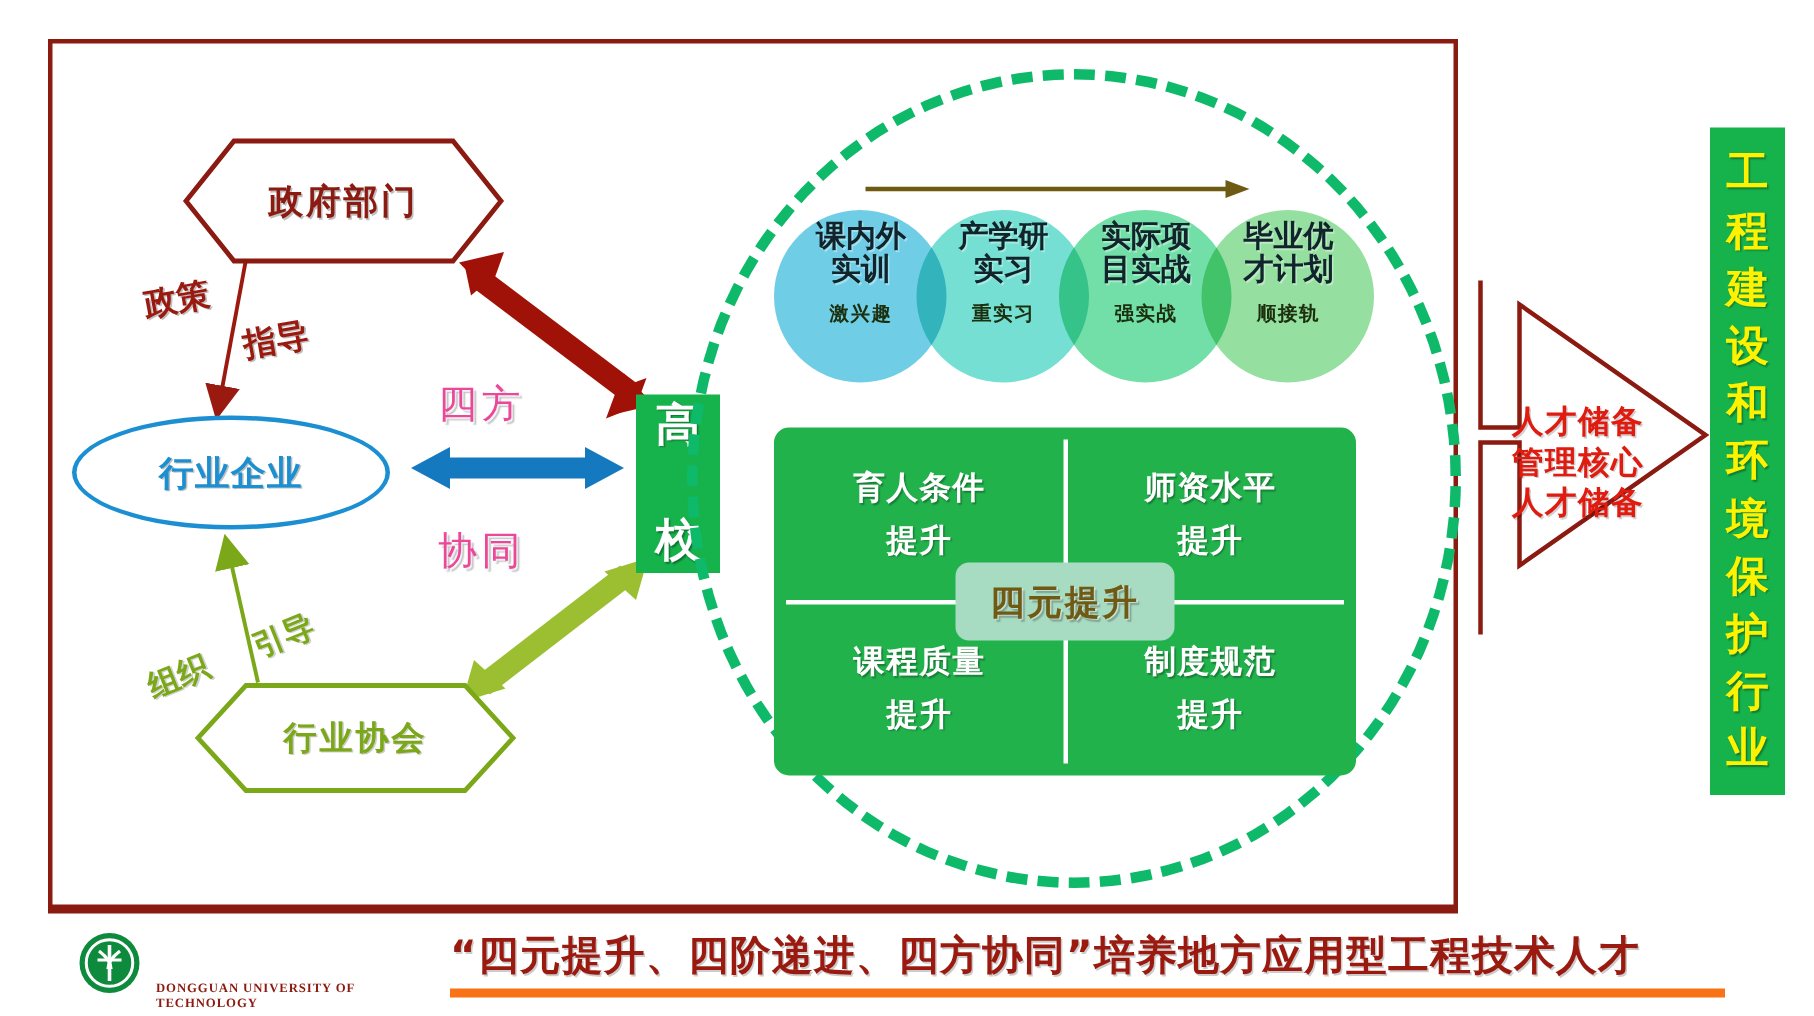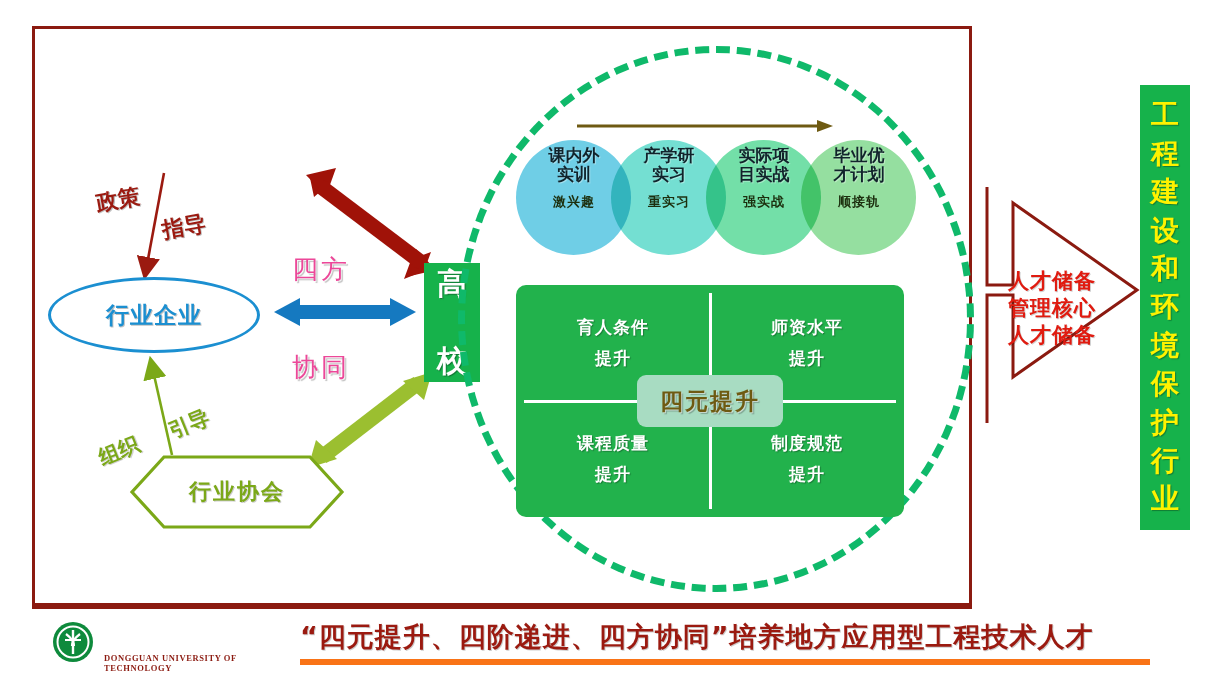--- a/index.html
+++ b/index.html
@@ -102,42 +102,42 @@
   #venn{position:absolute;left:516px;top:140px;width:400px;height:115px;}
   .venn-c{
     position:absolute;top:0;width:115px;height:115px;border-radius:50%;
     mix-blend-mode:multiply;
   }
   .venn-txt{
     position:absolute;top:6px;width:92px;text-align:center;
     color:#11232b;
   }
   .venn-txt .main{
-    display:block;font-size:17px;font-weight:bold;line-height:1.12;
+    display:block;font-size:20px;font-weight:bold;line-height:1.12;
     letter-spacing:0px;text-shadow:1px 1px 0 rgba(255,255,255,.35);
   }
   .venn-txt .sub{
     display:block;margin-top:9px;font-size:13px;font-weight:bold;
     font-family:"DejaVu Serif","Liberation Serif",serif;
     color:#1c2f0e;letter-spacing:1px;
   }
 
   
   #quad{
     position:absolute;left:516px;top:285px;width:388px;height:232px;
     background:#22B24C;border-radius:10px;
   }
   #quad .vline{position:absolute;left:50%;top:8px;bottom:8px;width:3px;background:#fff;margin-left:-1.5px;}
   #quad .hline{position:absolute;top:50%;left:8px;right:8px;height:3px;background:#fff;margin-top:-1.5px;}
   .qcell{
     position:absolute;width:50%;height:50%;
     display:flex;flex-direction:column;align-items:center;justify-content:center;
   }
   .qcell span{
-    color:#fff;font-size:17px;font-weight:bold;letter-spacing:1px;line-height:1;
+    color:#fff;font-size:21px;font-weight:bold;letter-spacing:1px;line-height:1;
     text-shadow:1px 1px 1px rgba(0,0,0,.3);
   }
   .qcell .q2{margin-top:14px;}
   #q-tl{left:0;top:0;}  #q-tr{left:50%;top:0;}
   #q-bl{left:0;top:50%;} #q-br{left:50%;top:50%;}
   #quad-badge{
     position:absolute;left:50%;top:50%;transform:translate(-50%,-50%);
     width:146px;height:52px;background:#A8DCC2;border-radius:9px;
     display:flex;align-items:center;justify-content:center;
   }
@@ -230,20 +230,26 @@
       <polygon fill="#1579C0" points="416,312 390,298 390,326"></polygon>
     </g>
 
     <g>
       <line x1="322" y1="457" x2="418" y2="383" stroke="#9BBF30" stroke-width="15"></line>
       <polygon fill="#9BBF30" points="308,468 316,440 337,459"></polygon>
       <polygon fill="#9BBF30" points="432,372 424,400 403,381"></polygon>
     </g>
   </svg>
 
+  <div class="hexwrap" id="gov-hex">
+    <svg viewBox="0 0 214 84" width="214" height="84">
+      <polygon points="34,2 180,2 212,42 180,82 34,82 2,42" fill="#ffffff" stroke="#8B1A10" stroke-width="3.2"></polygon>
+    </svg>
+    <div class="hexlabel cn">政府部门</div>
+  </div>
 
   <div id="ent-ellipse">
     <span class="lbl cn">行业企业</span>
   </div>
 
   <div class="hexwrap" id="assoc-hex">
     <svg viewBox="0 0 214 74" width="214" height="74">
       <polygon points="34,2 180,2 212,37 180,72 34,72 2,37" fill="#ffffff" stroke="#7BA818" stroke-width="3.2"></polygon>
     </svg>
     <div class="hexlabel cn">行业协会</div>

